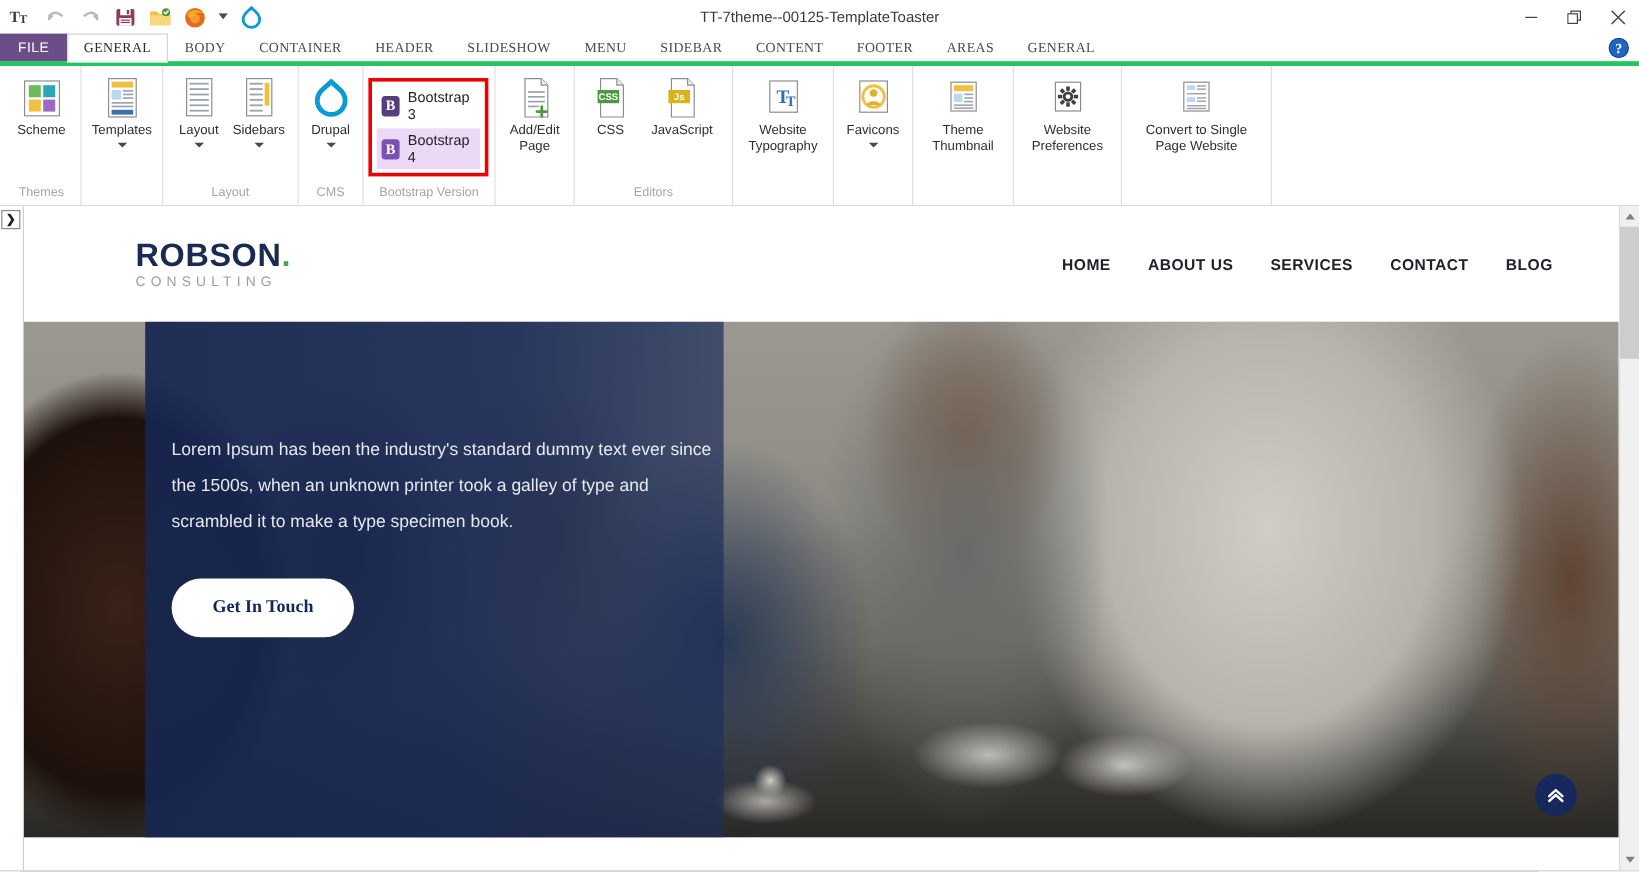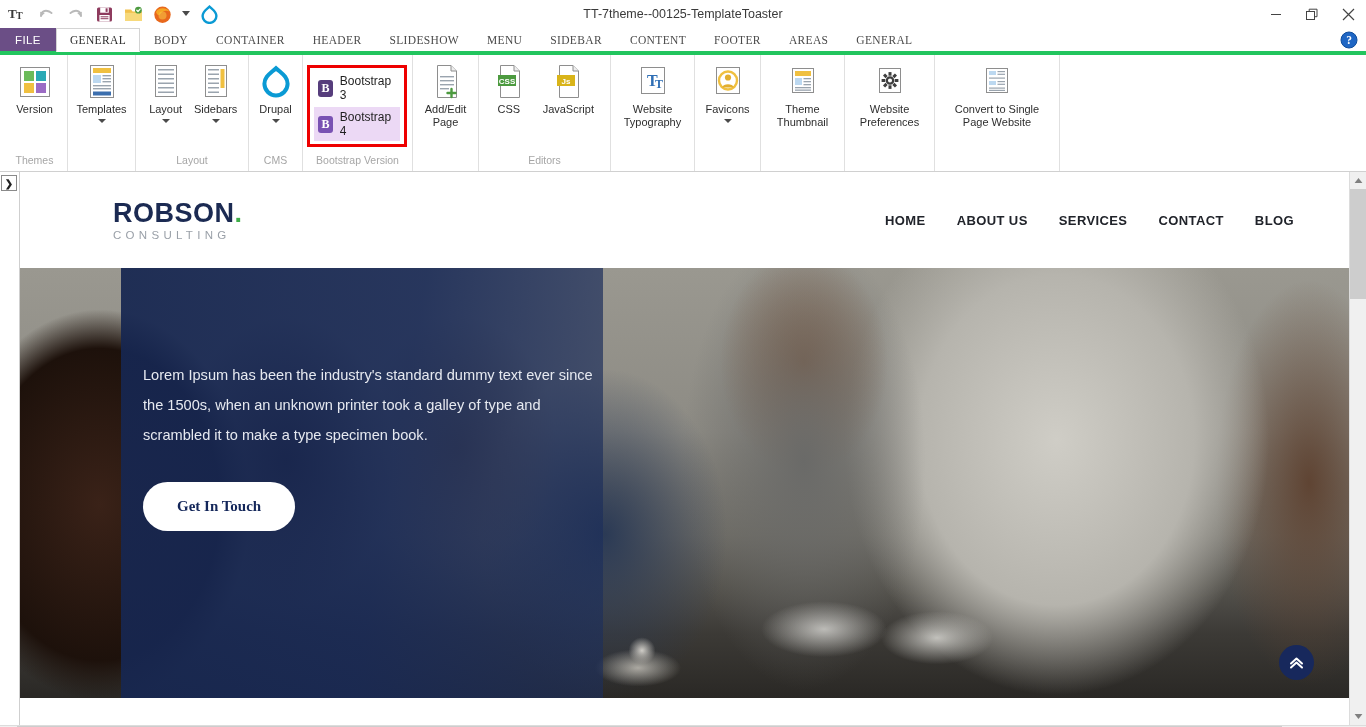--- a/index.html
+++ b/index.html
@@ -491,21 +491,21 @@
       <div class="rbtn">
         <div class="ico">
           <svg width="34" height="34" viewBox="0 0 34 34">
             <rect x="2.5" y="2.5" width="29" height="29" fill="#fff" stroke="#8e8e8e" stroke-width="1"></rect>
             <rect x="6" y="6" width="10" height="10" fill="#6cbb5a"></rect>
             <rect x="18" y="6" width="10" height="10" fill="#2aa9b5"></rect>
             <rect x="6" y="18" width="10" height="10" fill="#f0c040"></rect>
             <rect x="18" y="18" width="10" height="10" fill="#9b6bc4"></rect>
           </svg>
         </div>
-        <div class="lbl">Version</div>
+        <div class="lbl">Scheme</div>
       </div>
     </div>
     <div class="rgroup-label">Themes</div>
   </div>
 
   <div class="rgroup" style="width:68px">
     <div class="rgroup-items">
       <div class="rbtn" style="width:64px">
         <div class="ico">
           <svg width="34" height="36" viewBox="0 0 34 36">

